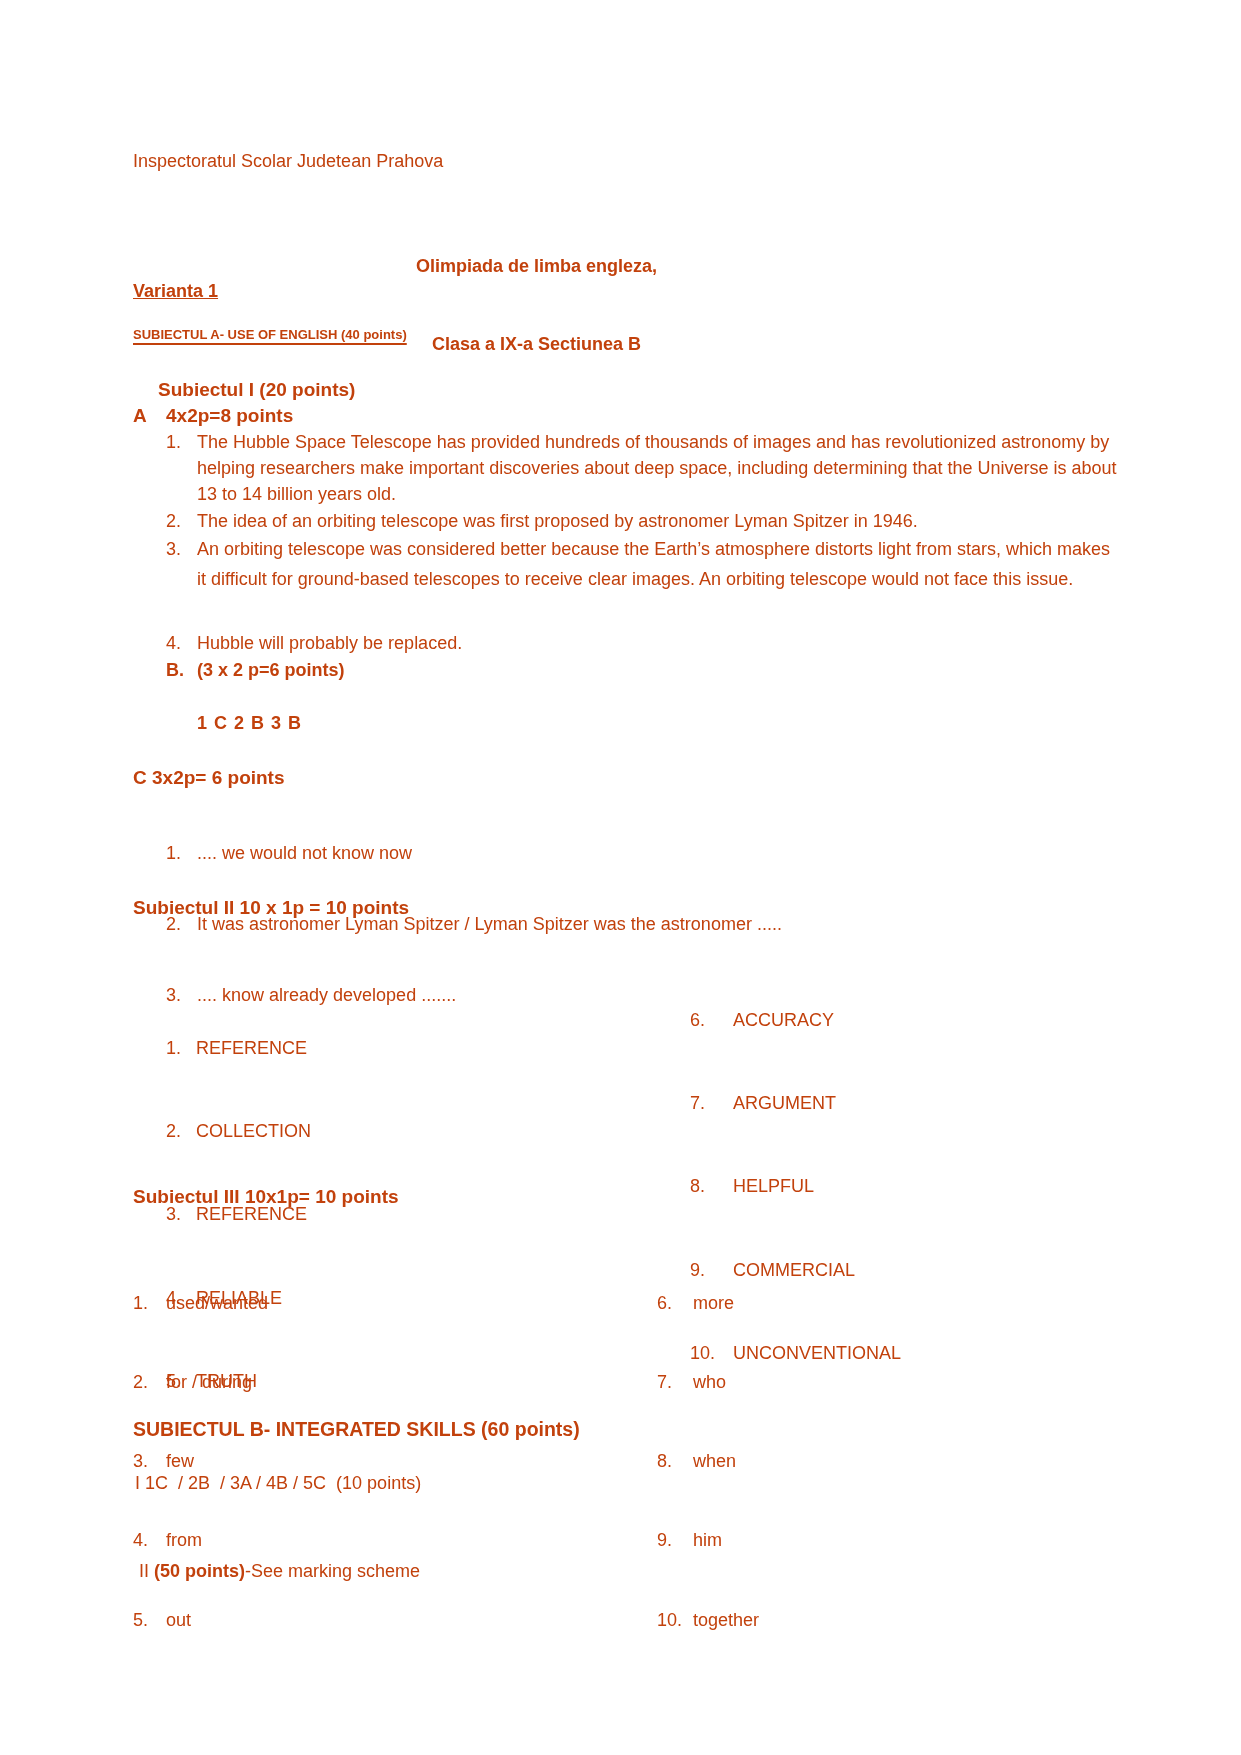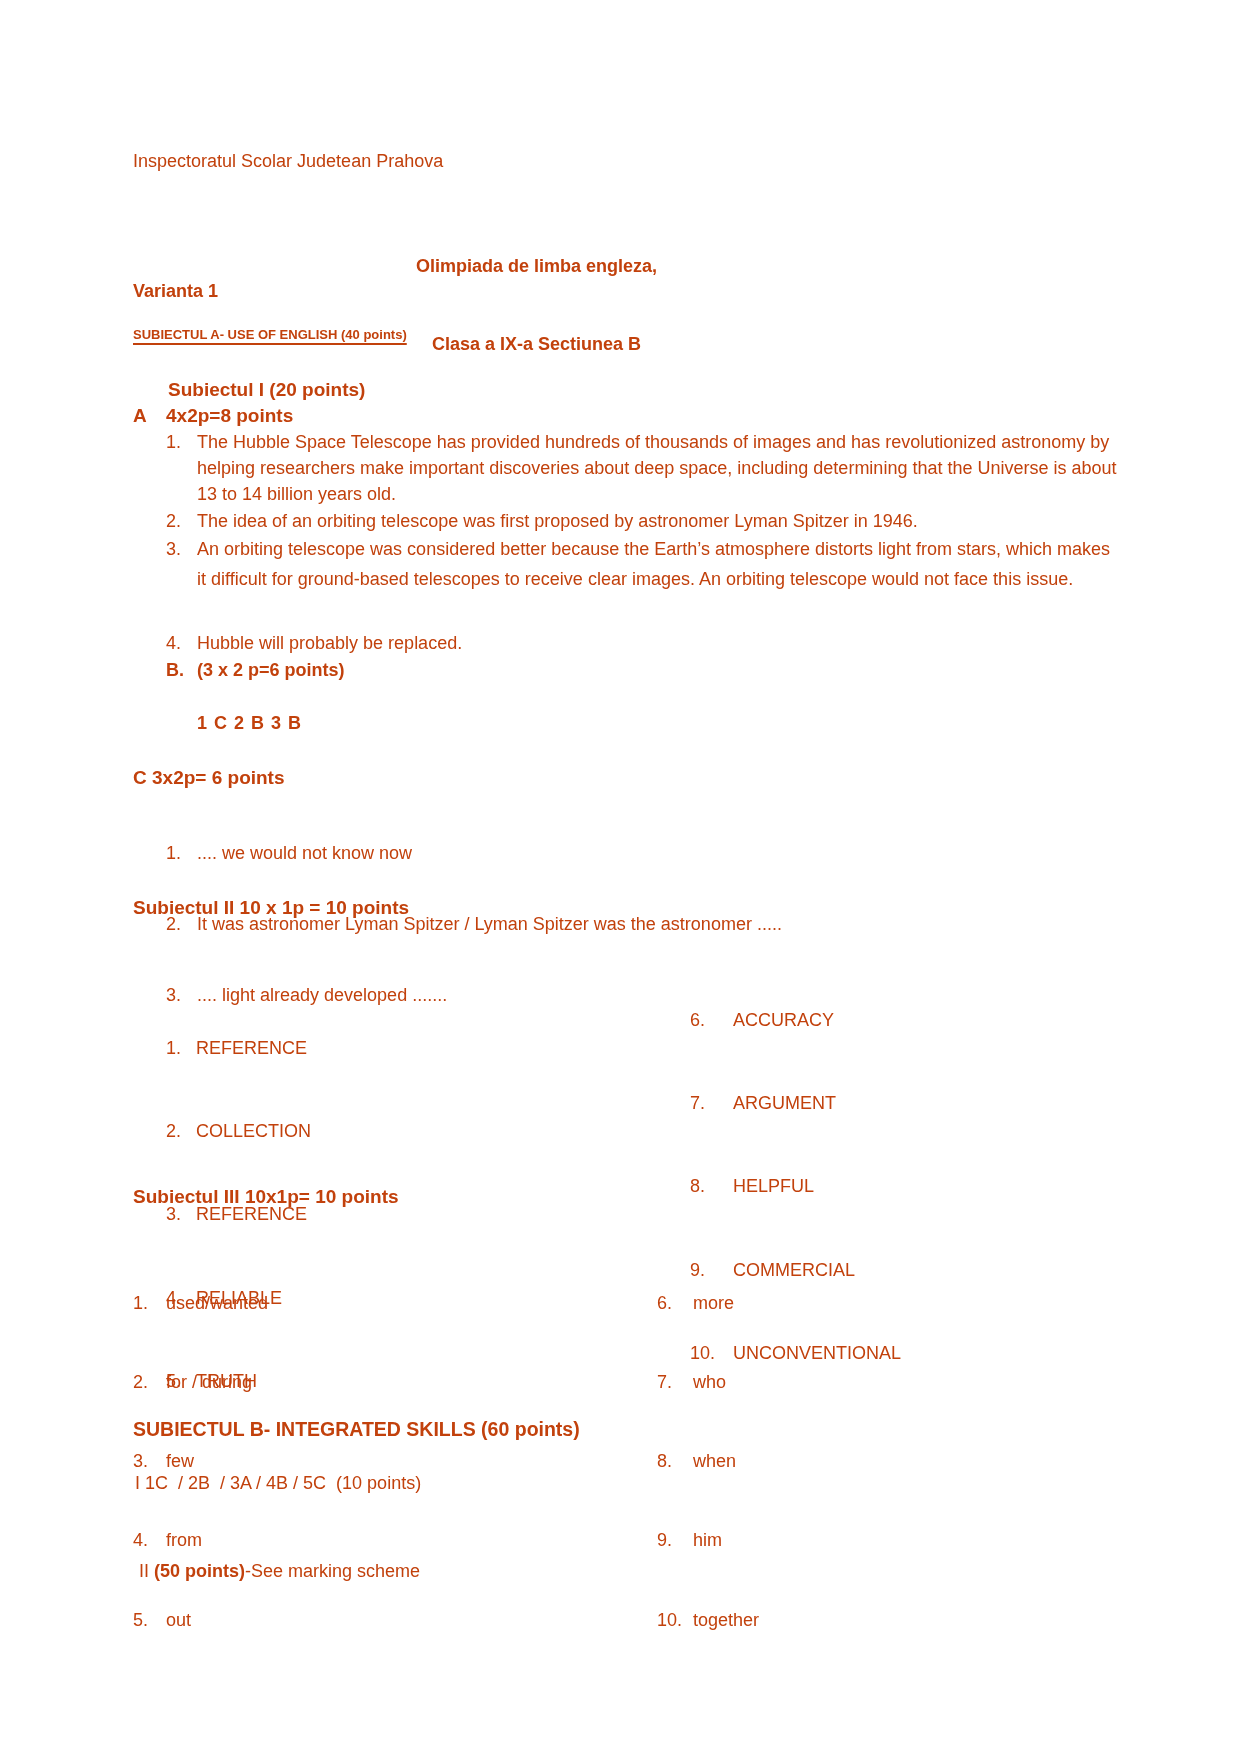--- a/index.html
+++ b/index.html
@@ -8,24 +8,24 @@
     width:1241px;height:1755px;
     background:#ffffff;
     font-family:"Liberation Sans","DejaVu Sans",sans-serif;
     font-size:18px;color:#c2410c;
     overflow:hidden;
   }
   .abs{position:absolute;white-space:pre-wrap;}
   .b{font-weight:bold;}
   .institution{left:133px;top:149px;line-height:24px;}
   .title-block{left:0;top:201px;width:1073px;text-align:center;line-height:26px;font-weight:bold;}
-  .variant{left:133px;top:279px;line-height:24px;font-weight:bold;}
+  .variant{left:133px;top:279px;line-height:24px;font-weight:bold;text-decoration:underline;}
   .sec-a-head{left:133px;top:322px;font-size:13px;line-height:25px;font-weight:bold;
     text-decoration:underline;text-decoration-thickness:2px;text-underline-offset:4px;}
-  .sub1-head{left:168px;top:378px;font-size:19px;line-height:24px;font-weight:bold;}
+  .sub1-head{left:158px;top:378px;font-size:19px;line-height:24px;font-weight:bold;}
   .part-a-row{left:133px;top:404px;font-size:19px;line-height:24px;font-weight:bold;display:flex;}
   .part-a-row .lbl{width:33px;}
   .num-row{display:flex;}
   .num-col{flex:0 0 31px;}
   .a-item{left:166px;line-height:26px;}
   .a-item .a-text{width:920px;}
   .a-item-1{top:429px;}
   .a-item-2{top:509px;line-height:24px;}
   .a-item-3{top:534px;line-height:30px;}
   .a-item-4{top:631px;line-height:24px;}
@@ -103,21 +103,21 @@
     <div class="num-row">
       <span class="num-col">1.</span>
       <span>.... we would not know now</span>
     </div>
     <div class="num-row">
       <span class="num-col">2.</span>
       <span>It was astronomer Lyman Spitzer / Lyman Spitzer was the astronomer .....</span>
     </div>
     <div class="num-row">
       <span class="num-col">3.</span>
-      <span>.... light already developed .......</span>
+      <span>.... know already developed .......</span>
     </div>
   </div>
 
   <div class="abs sub2-head">Subiectul II 10 x 1p = 10 points</div>
 
   <div class="abs word-list wl2-left">
     <div class="num-row">
       <span class="num-col">1.</span>
       <span>REFERENCE</span>
     </div>

